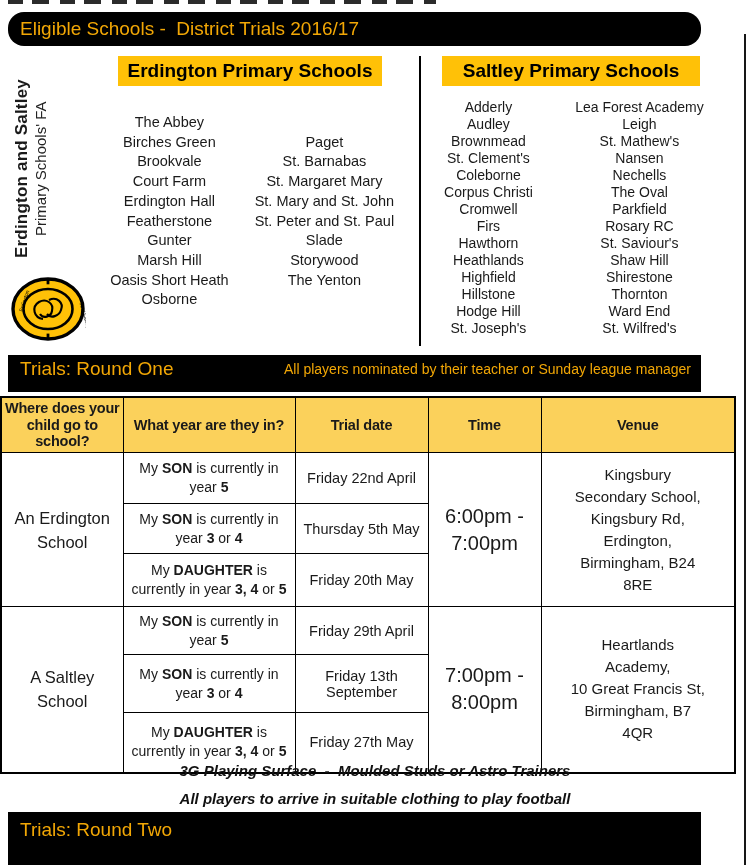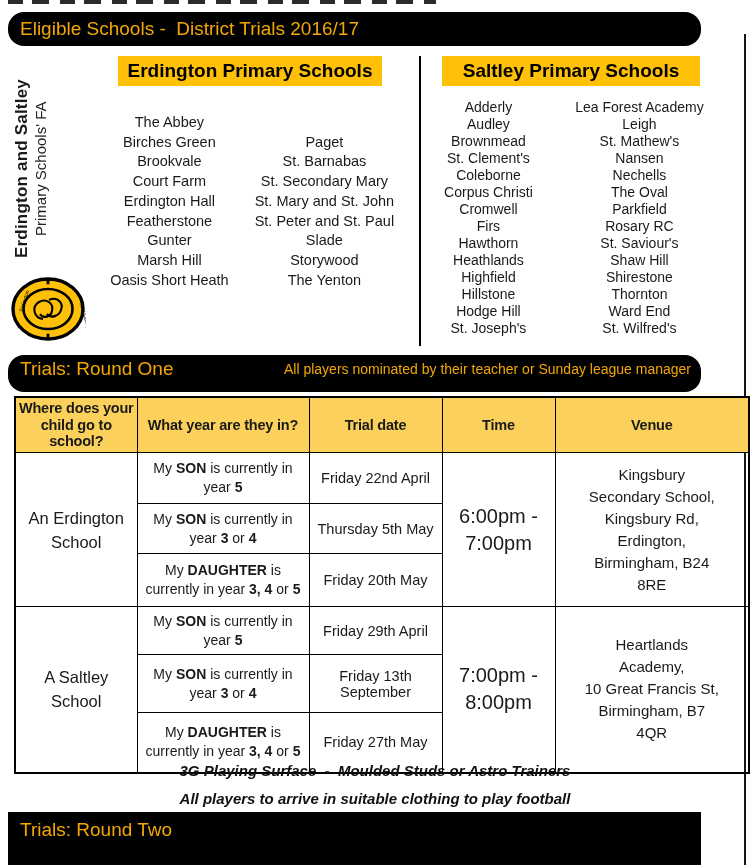--- a/index.html
+++ b/index.html
@@ -9,21 +9,21 @@
 
   
   .top-remnant { position:absolute; left:8px; top:0; width:428px; height:4px;
     background:repeating-linear-gradient(90deg,#2b2b2b 0 15px,transparent 15px 24px,#2b2b2b 24px 41px,transparent 41px 52px); }
 
   
   .bar { position:absolute; left:8px; width:693px; background:var(--bar); color:var(--gold-text); }
   .bar-title { font-size:19px; white-space:pre; }
   .bar-sub { font-size:14px; }
   .bar1 { top:12px; height:34px; display:flex; align-items:center; padding-left:12px;border-radius:16px; }
-  .bar2 { top:355px; height:37px; display:flex; align-items:center; justify-content:space-between; padding:0 10px 9px 12px;border-radius:16px; }
+  .bar2 { top:355px; height:37px; display:flex; align-items:center; justify-content:space-between; padding:0 10px 9px 12px; }
   .bar3 { top:812px; height:64px; display:flex; align-items:flex-start; padding:7px 10px 0 12px; }
   .bar3 .bar-sub { flex:1; margin-left:56px; text-align:center; line-height:22px; white-space:pre-line; }
 
   
   .right-border { position:absolute; left:744px; top:34px; width:2px; height:831px; background:#161616; }
 
   
   .schools { position:absolute; left:0; top:52px; width:744px; height:296px; }
   .org { position:absolute; left:12px; top:10px; height:214px; writing-mode:vertical-rl; transform:rotate(180deg); text-align:center; }
   .org1 { font-weight:bold; font-size:17px; letter-spacing:.2px; }
@@ -41,21 +41,21 @@
   .blk-erdington .cols { margin-top:27px; font-size:14.5px; }
   .blk-erdington .school-item { line-height:19.7px; }
   .blk-saltley .cols { margin-top:13px; font-size:14px;gap:10px; }
   .blk-saltley .school-item { line-height:17px; }
   .col { text-align:center; }
   .blk-erdington .col1 { width:48%; } .blk-erdington .col2 { width:52%; margin-top:19.7px; }
   .blk-saltley .col1 { width:45%; } .blk-saltley .col2 { width:55%; }
   .divider { position:absolute; left:419px; top:4px; width:2px; height:290px; background:#000; }
 
   
-  table { position:absolute; left:14px; top:396px; width:734px; border-collapse:collapse; table-layout:fixed;border-radius:18px; }
+  table { position:absolute; left:0; top:396px; width:734px; border-collapse:collapse; table-layout:fixed;border-radius:18px; }
   th, td { border:1.6px solid #000; text-align:center; vertical-align:middle; padding:2px; }
   table { border:2px solid #000; }
   thead th { background:var(--thead); font-weight:bold; font-size:14.5px; letter-spacing:-.2px; height:34px; line-height:1.15; }
   .pre { white-space:pre-line; }
   .cell-school { font-size:16.5px; line-height:24px; }
   .cell-year { font-size:14px; line-height:19px;text-align:center; }
   .cell-year b { font-weight:bold; }
   .cell-date { font-size:14.5px; }
   .cell-time { font-size:20px; line-height:27px; }
   .cell-venue { font-size:15px; line-height:22px; }
@@ -104,25 +104,26 @@
         <div class="col col1">
             <div class="school-item">The Abbey</div>
             <div class="school-item">Birches Green</div>
             <div class="school-item">Brookvale</div>
             <div class="school-item">Court Farm</div>
             <div class="school-item">Erdington Hall</div>
             <div class="school-item">Featherstone</div>
             <div class="school-item">Gunter</div>
             <div class="school-item">Marsh Hill</div>
             <div class="school-item">Oasis Short Heath</div>
+            <div class="school-item">Osborne</div>
           </div>
         <div class="col col2">
             <div class="school-item">Paget</div>
             <div class="school-item">St. Barnabas</div>
-            <div class="school-item">St. Secondary Mary</div>
+            <div class="school-item">St. Margaret Mary</div>
             <div class="school-item">St. Mary and St. John</div>
             <div class="school-item">St. Peter and St. Paul</div>
             <div class="school-item">Slade</div>
             <div class="school-item">Storywood</div>
             <div class="school-item">The Yenton</div>
           </div>
       </div>
     </div>
 
     <div class="divider"></div>

